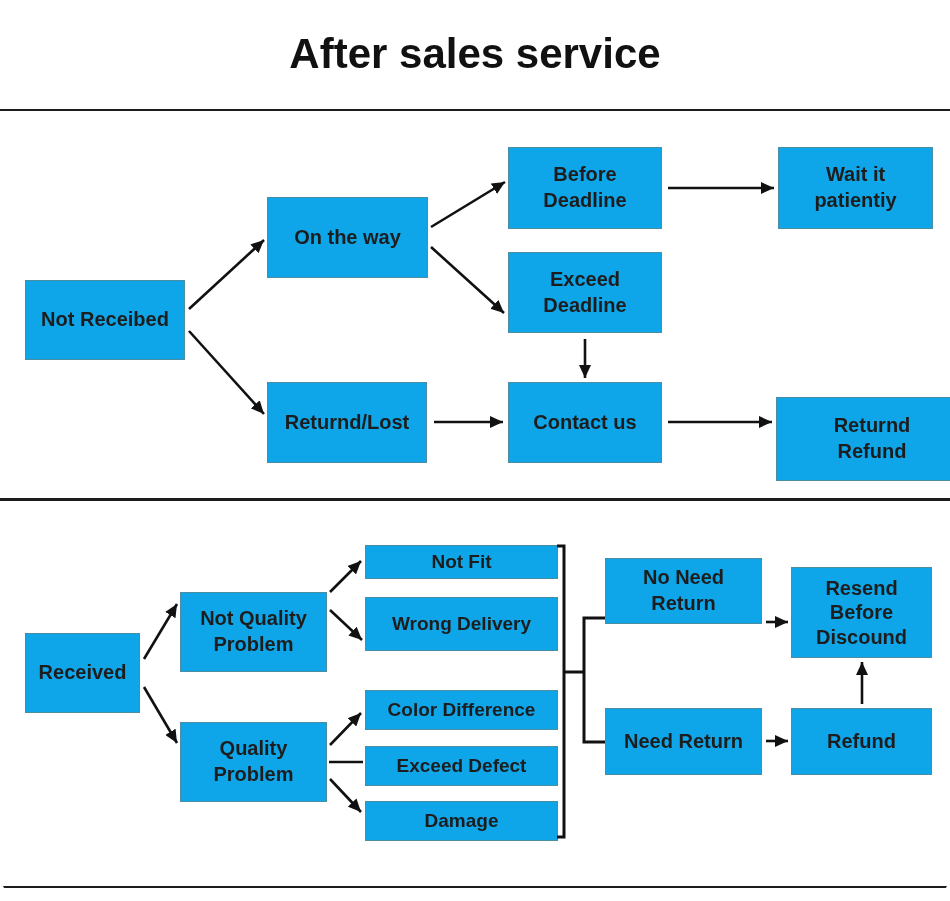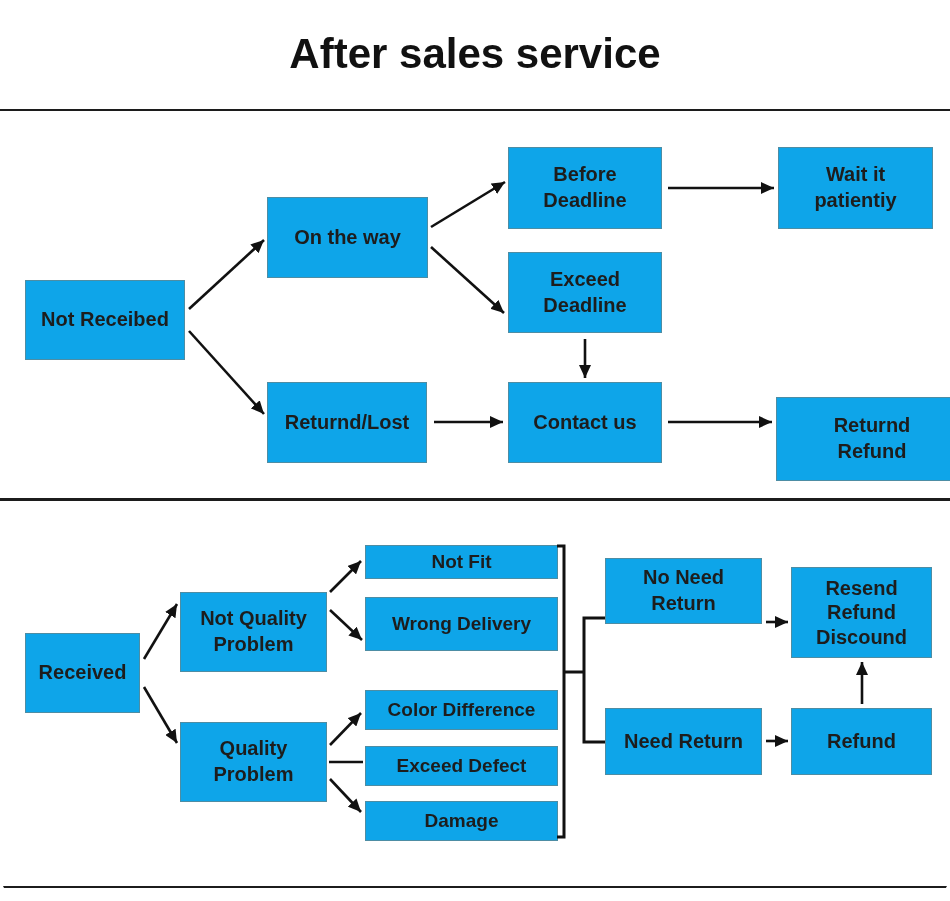--- a/index.html
+++ b/index.html
@@ -78,21 +78,21 @@
 Problem</div>
   <div class="node small" id="n-not-fit">Not Fit</div>
   <div class="node small" id="n-wrong-delivery">Wrong Delivery</div>
   <div class="node small" id="n-color-difference">Color Difference</div>
   <div class="node small" id="n-quality-defect">Exceed Defect</div>
   <div class="node small" id="n-damage">Damage</div>
   <div class="node" id="n-no-need-return">No Need
 Return</div>
   <div class="node" id="n-need-return">Need Return</div>
   <div class="node" id="n-resend">Resend
-Refund
+Before
 Discound</div>
   <div class="node" id="n-receive">Refund</div>
 
   <svg id="connectors" viewBox="0 0 950 901" xmlns="http://www.w3.org/2000/svg">
     <defs>
       <marker id="ah" markerUnits="userSpaceOnUse" markerWidth="14" markerHeight="12" refX="13" refY="6" orient="auto">
         <polygon points="0,0 13,6 0,12" fill="#111"></polygon>
       </marker>
     </defs>
 

